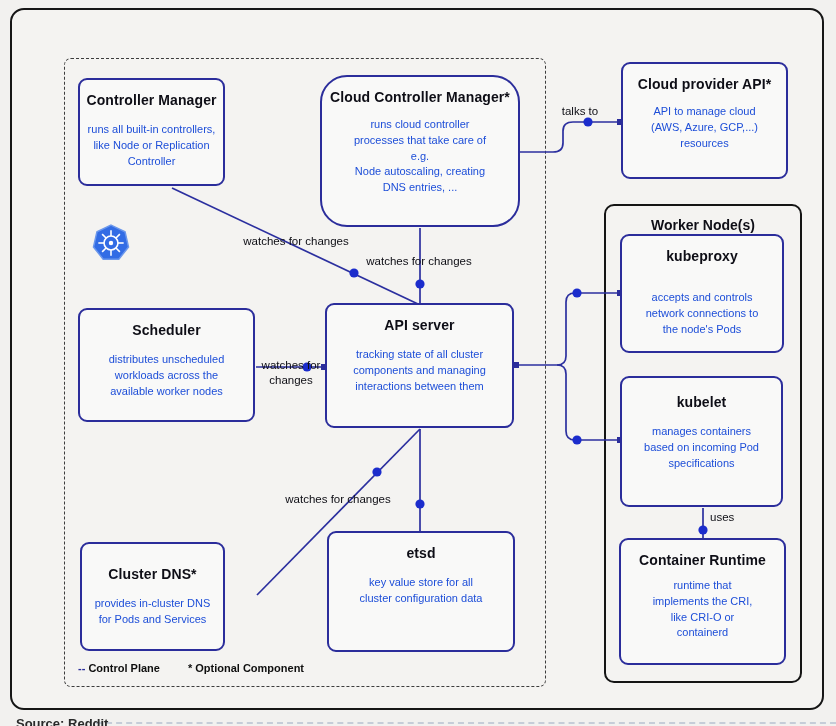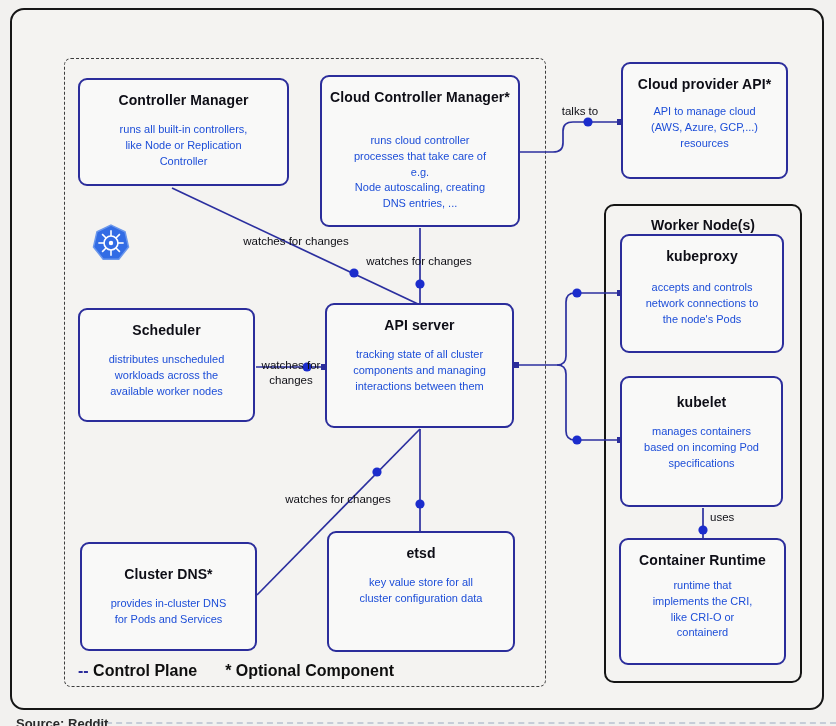--- a/index.html
+++ b/index.html
@@ -33,21 +33,21 @@
     position:absolute; background:#f4f3f1; border:2px solid #141414; border-radius:10px;
     text-align:center; padding-top:11px;
   }
   .group-box .title { font-weight:bold; font-size:14px; color:#0e0e16; }
   .edge-label {
     position:absolute; font-size:11.5px; line-height:1.3; color:#0d0d14;
     text-align:center; white-space:nowrap;
   }
   .legend {
     position:absolute; left:78px; top:662px; display:flex; gap:28px;
-    font-size:16px; font-weight:bold; color:#0e0e0e;
+    font-size:11px; font-weight:bold; color:#0e0e0e;
   }
   .legend .dashes { color:#2b2d9b; }
   .source {
     position:absolute; left:16px; top:716px;
     font-size:13px; font-weight:bold; color:#2a2a2a;
   }
   .bottom-dashes {
     position:absolute; left:96px; top:722px; width:740px; height:0;
     border-top:2.5px dashed #c6cdd8;
   }
@@ -85,30 +85,30 @@
     <circle cx="420" cy="504" r="4.6"></circle>
     <circle cx="377" cy="472" r="4.6"></circle>
     <circle cx="703" cy="530" r="4.6"></circle>
     <rect x="513" y="362" width="6" height="6"></rect>
     <rect x="617" y="119" width="6" height="6"></rect>
     <rect x="617" y="290" width="6" height="6"></rect>
     <rect x="617" y="437" width="6" height="6"></rect>
     <rect x="321" y="364" width="6" height="6"></rect>
   </svg>
 
-  <div class="node" style="left:78px; top:78px; width:211px; height:108px;">
+  <div class="node" style="left:78px; top:78px; width:147px; height:108px;">
     <div class="title">Controller Manager</div>
     <div class="body">runs all built-in controllers,
 like Node or Replication
 Controller</div>
   </div>
 
-  <div class="node" style="left:320px; top:75px; width:200px; height:152px;">
+  <div class="node" style="left:320px; top:75px; width:200px; height:152px;border-radius:27px;">
     <div class="title">Cloud Controller Manager*</div>
-    <div class="body" style="margin-top:28px">runs cloud controller
+    <div class="body" style="margin-top:12px">runs cloud controller
 processes that take care of
 e.g.
 Node autoscaling, creating
 DNS entries, ...</div>
   </div>
 
   <div class="node" style="left:621px; top:62px; width:167px; height:117px;">
     <div class="title">Cloud provider API*</div>
     <div class="body" style="margin-top:12px">API to manage cloud
 (AWS, Azure, GCP,...)
@@ -122,35 +122,35 @@
 available worker nodes</div>
   </div>
 
   <div class="node" style="left:325px; top:303px; width:189px; height:125px;">
     <div class="title">API server</div>
     <div class="body">tracking state of all cluster
 components and managing
 interactions between them</div>
   </div>
 
-  <div class="node" style="left:80px; top:542px; width:177px; height:109px; padding-top:22px;">
+  <div class="node" style="left:80px; top:542px; width:145px; height:109px; padding-top:22px;">
     <div class="title">Cluster DNS*</div>
     <div class="body">provides in-cluster DNS
 for Pods and Services</div>
   </div>
 
   <div class="node" style="left:327px; top:531px; width:188px; height:121px;">
     <div class="title">etsd</div>
     <div class="body">key value store for all
 cluster configuration data</div>
   </div>
 
   <div class="node" style="left:620px; top:234px; width:164px; height:119px;">
     <div class="title">kubeproxy</div>
-    <div class="body" style="margin-top:16px">accepts and controls
+    <div class="body" style="margin-top:26px">accepts and controls
 network connections to
 the node's Pods</div>
   </div>
 
   <div class="node" style="left:619px; top:538px; width:167px; height:127px;">
     <div class="title">Container Runtime</div>
     <div class="body" style="margin-top:10px">runtime that
 implements the CRI,
 like CRI-O or
 containerd</div>

